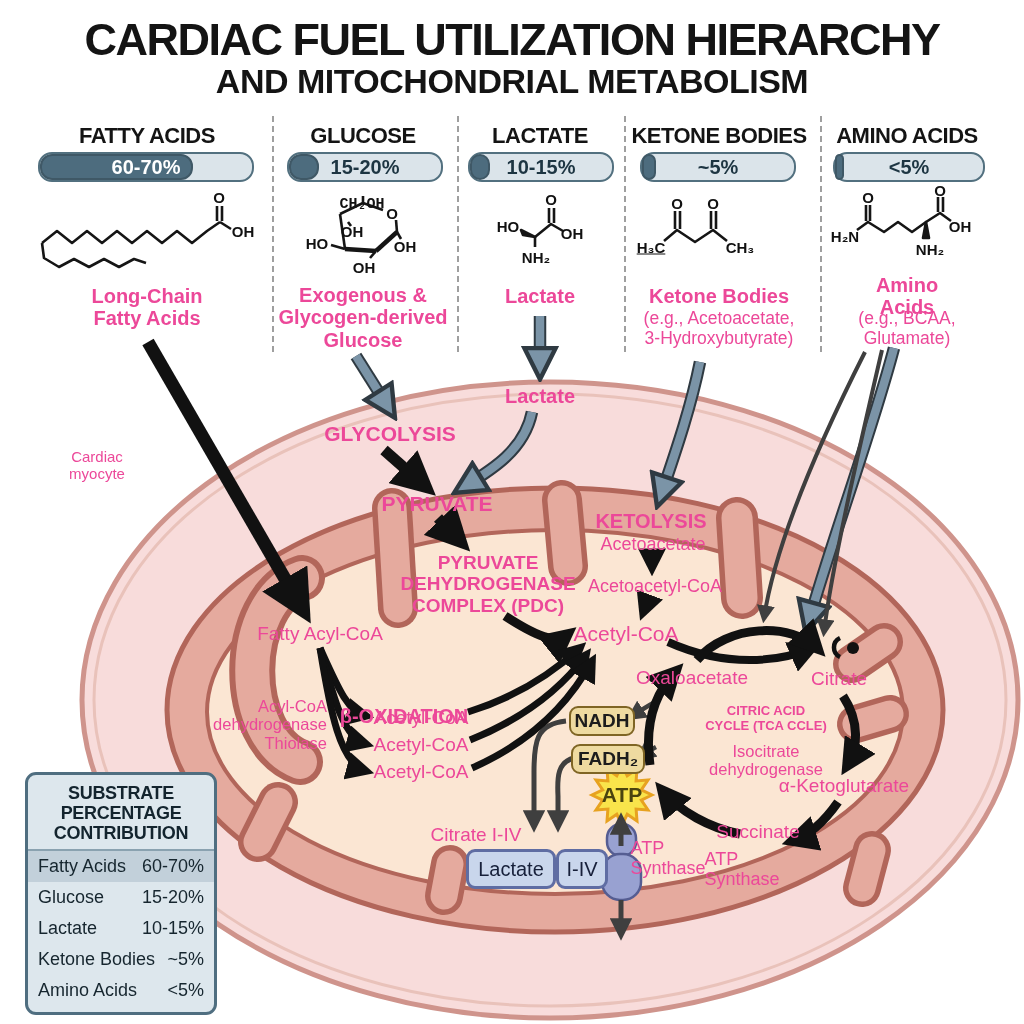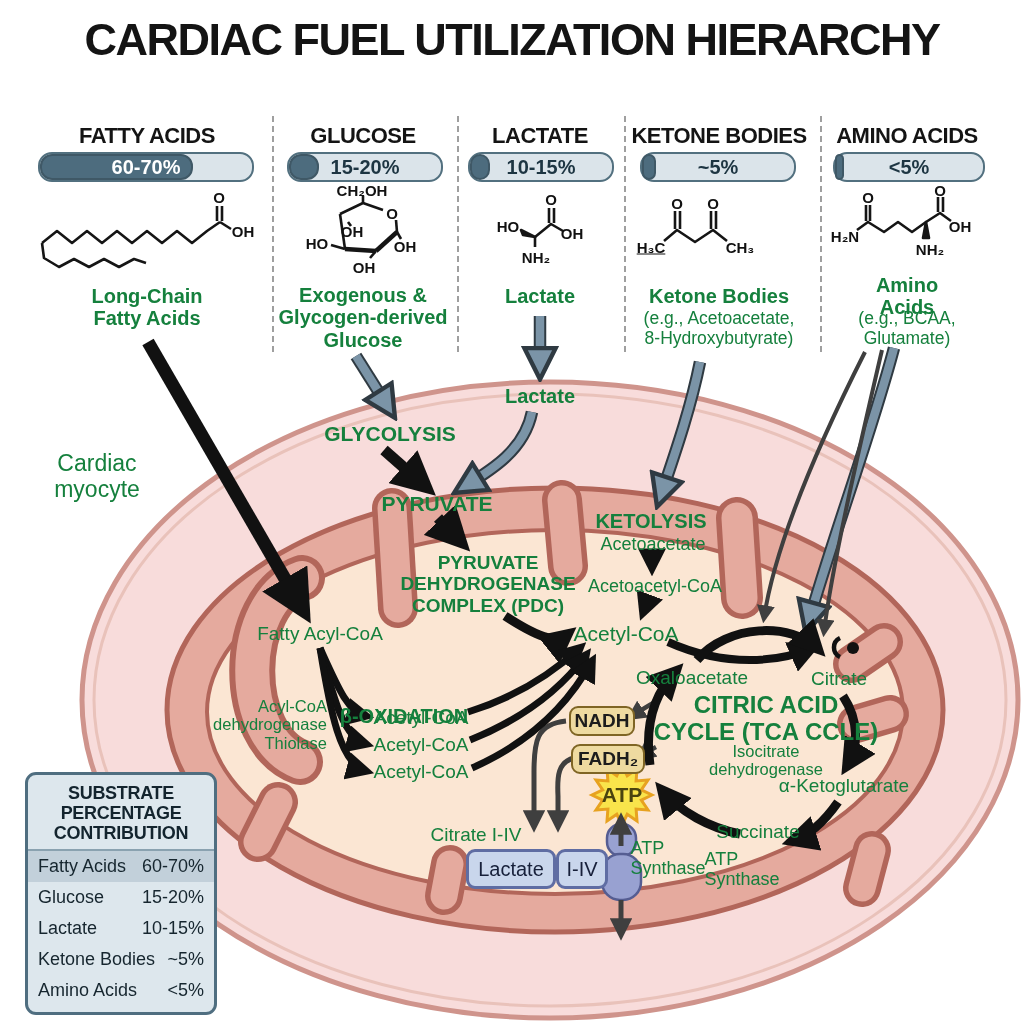--- a/index.html
+++ b/index.html
@@ -1,20 +1,20 @@
 <!DOCTYPE html>
 <html><head>
 <meta charset="utf-8">
 <style>
   html,body{margin:0;padding:0;background:#fff;}
   #canvas{position:relative;width:1024px;height:1024px;overflow:hidden;background:#fff;
           font-family:"Liberation Sans","DejaVu Sans",sans-serif;color:#141414;}
   svg{position:absolute;left:0;top:0;z-index:1;}
   .lbl{position:absolute;transform:translate(-50%,-50%);white-space:pre-line;text-align:center;
-       line-height:1.12;z-index:5;color:#15803d;}
+       line-height:1.12;z-index:5;color:#ec4899;}
   .b{font-weight:bold;}
   .atom{position:absolute;transform:translate(-50%,-50%);font-weight:bold;font-size:15px;z-index:5;color:#111;}
   .titlewrap{position:absolute;left:0;right:0;top:16px;text-align:center;z-index:5;}
   .t1{font-size:45px;font-weight:800;letter-spacing:-1.5px;line-height:1.05;}
   .t2{font-size:34px;font-weight:700;letter-spacing:-0.5px;line-height:1.1;}
   .col-h{position:absolute;transform:translate(-50%,-50%);font-size:22px;font-weight:bold;
          letter-spacing:-0.5px;white-space:nowrap;z-index:5;}
   .sep{position:absolute;top:116px;height:236px;border-left:2.5px dashed #9f9f9f;z-index:2;}
   .bar{position:absolute;height:26px;background:#dbe4ea;border:2.5px solid #52707f;border-radius:14px;z-index:5;}
   .fill{position:absolute;left:0;top:0;bottom:0;background:#4d6c7e;border:2px solid #3f5866;
@@ -175,20 +175,21 @@
       <path d="M697,660 C727,624 792,622 818,649" stroke-width="9" marker-end="url(#m-b)"></path>
       <path d="M843,696 C860,722 858,748 847,766" stroke-width="9" marker-end="url(#m-b)"></path>
       <path d="M838,802 C824,822 808,836 792,841" stroke-width="9" marker-end="url(#m-b)"></path>
       <path d="M740,834 C710,828 680,812 662,790" stroke-width="9" marker-end="url(#m-b)"></path>
       <path d="M650,765 C644,722 656,692 676,671" stroke-width="9" marker-end="url(#m-b)"></path>
     </g>
   </svg>
 
   <div class="titlewrap">
     <div class="t1">CARDIAC FUEL UTILIZATION HIERARCHY</div>
+    <div class="t2">AND MITOCHONDRIAL METABOLISM</div>
   </div>
 
   <div class="sep" style="left:272px"></div>
   <div class="sep" style="left:457px"></div>
   <div class="sep" style="left:624px"></div>
   <div class="sep" style="left:820px"></div>
 
   <div class="col-h" style="left:147px;top:136px">FATTY ACIDS</div>
   <div class="col-h" style="left:363px;top:136px">GLUCOSE</div>
   <div class="col-h" style="left:540px;top:136px">LACTATE</div>
@@ -212,21 +213,21 @@
     <span class="bar-t">~5%</span>
   </div>
   <div class="bar" style="left:833px;top:152px;width:148px">
     <div class="fill" style="width: 6%;"></div>
     <span class="bar-t">&lt;5%</span>
   </div>
 
   <div>
       <span class="atom" style="left: 219px; top: 197px;">O</span>
       <span class="atom" style="left: 243px; top: 231px;">OH</span>
-      <span class="atom" style="left: 362px; top: 190px;">CH₂OH</span>
+      <span class="atom" style="left: 362px; top: 204px; font-family: Liberation Mono, monospace;">CH₂OH</span>
       <span class="atom" style="left: 392px; top: 213px;">O</span>
       <span class="atom" style="left: 352px; top: 231px;">OH</span>
       <span class="atom" style="left: 317px; top: 243px;">HO</span>
       <span class="atom" style="left: 405px; top: 246px;">OH</span>
       <span class="atom" style="left: 364px; top: 267px;">OH</span>
       <span class="atom" style="left: 508px; top: 226px;">HO</span>
       <span class="atom" style="left: 551px; top: 199px;">O</span>
       <span class="atom" style="left: 572px; top: 233px;">OH</span>
       <span class="atom" style="left: 536px; top: 257px;">NH₂</span>
       <span class="atom" style="left: 677px; top: 203px;">O</span>
@@ -241,26 +242,26 @@
     </div>
 
   <div class="lbl b" style="left:147px;top:307px;font-size:20px">Long-Chain
 Fatty Acids</div>
   <div class="lbl b" style="left:363px;top:318px;font-size:20px">Exogenous &amp;
 Glycogen-derived
 Glucose</div>
   <div class="lbl b" style="left:540px;top:296px;font-size:20px">Lactate</div>
   <div class="lbl b" style="left:719px;top:296px;font-size:20px">Ketone Bodies</div>
   <div class="lbl" style="left:719px;top:329px;font-size:17.5px">(e.g., Acetoacetate,
-8-Hydroxybutyrate)</div>
+3-Hydroxybutyrate)</div>
   <div class="lbl b" style="left:907px;top:296px;font-size:20px">Amino Acids</div>
   <div class="lbl" style="left:907px;top:329px;font-size:17.5px">(e.g., BCAA,
 Glutamate)</div>
 
-  <div class="lbl" style="left:97px;top:477px;font-size:23px">Cardiac
+  <div class="lbl" style="left:97px;top:466px;font-size:15px">Cardiac
 myocyte</div>
   <div class="lbl b" style="left:390px;top:434px;font-size:21px">GLYCOLYSIS</div>
   <div class="lbl b" style="left:437px;top:504px;font-size:21px">PYRUVATE</div>
   <div class="lbl b" style="left:540px;top:396px;font-size:20px">Lactate</div>
   <div class="lbl b" style="left:488px;top:584px;font-size:19px">PYRUVATE
 DEHYDROGENASE
 COMPLEX (PDC)</div>
   <div class="lbl" style="left:320px;top:634px;font-size:19px">Fatty Acyl-CoA</div>
   <div class="lbl b" style="left:404px;top:716px;font-size:20px">β-OXIDATION</div>
   <div class="lbl" style="left:270px;top:725px;font-size:16.5px;text-align:right">Acyl-CoA
@@ -268,21 +269,21 @@
 Thiolase</div>
   <div class="lbl" style="left:421px;top:718px;font-size:19px">Acetyl-CoA</div>
   <div class="lbl" style="left:421px;top:745px;font-size:19px">Acetyl-CoA</div>
   <div class="lbl" style="left:421px;top:772px;font-size:19px">Acetyl-CoA</div>
   <div class="lbl b" style="left:651px;top:521px;font-size:20px">KETOLYSIS</div>
   <div class="lbl" style="left:653px;top:544px;font-size:18px">Acetoacetate</div>
   <div class="lbl" style="left:655px;top:586px;font-size:18px">Acetoacetyl-CoA</div>
   <div class="lbl" style="left:626px;top:634px;font-size:21px">Acetyl-CoA</div>
   <div class="lbl" style="left:692px;top:678px;font-size:19px">Oxaloacetate</div>
   <div class="lbl" style="left:839px;top:679px;font-size:19px">Citrate</div>
-  <div class="lbl b" style="left:766px;top:719px;font-size:24px">CITRIC ACID
+  <div class="lbl b" style="left:766px;top:719px;font-size:13px">CITRIC ACID
 CYCLE (TCA CCLE)</div>
   <div class="lbl" style="left:766px;top:760px;font-size:16.5px">Isocitrate
 dehydrogenase</div>
   <div class="lbl" style="left:844px;top:786px;font-size:19px">α-Ketoglutarate</div>
   <div class="lbl" style="left:758px;top:832px;font-size:19px">Succinate</div>
   <div class="lbl" style="left:476px;top:835px;font-size:19px">Citrate I-IV</div>
   <div class="lbl" style="left:668px;top:858px;font-size:18px;text-align:left">ATP
 Synthase</div>
   <div class="lbl" style="left:742px;top:869px;font-size:18px;text-align:left">ATP
 Synthase</div>

